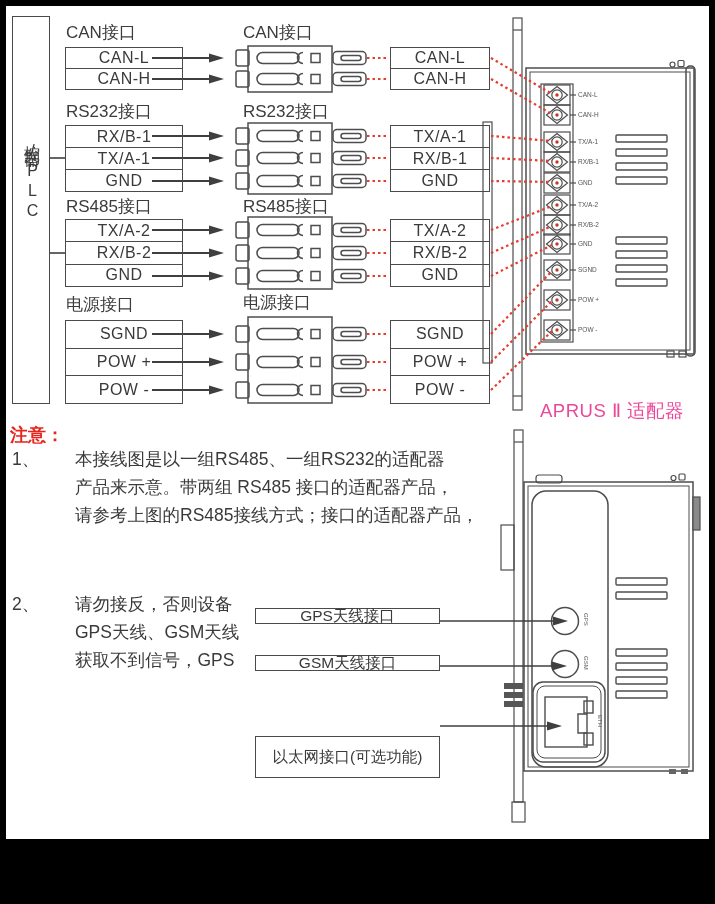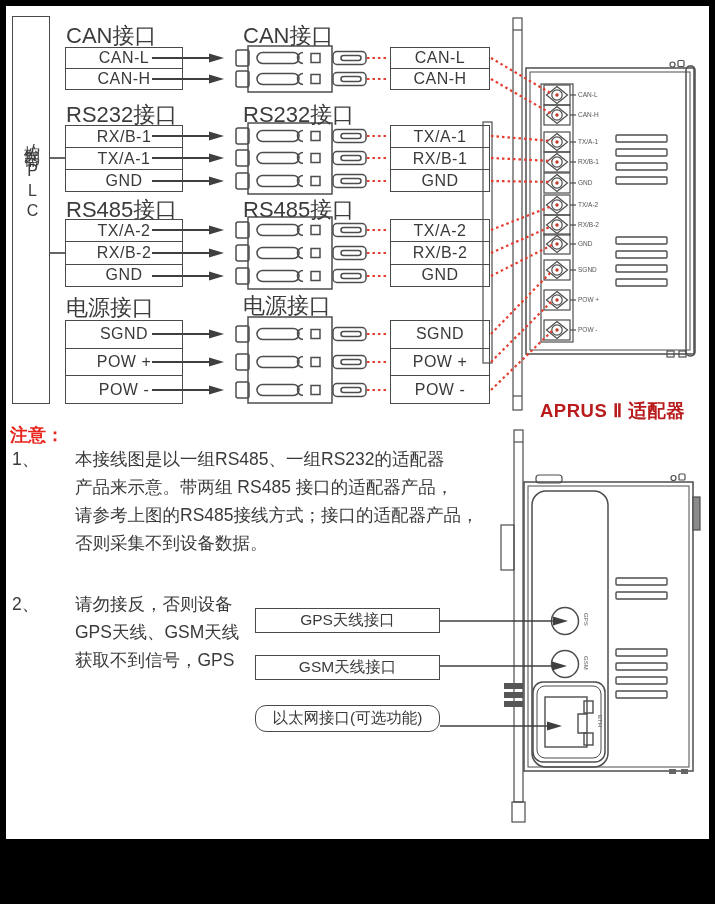--- a/index.html
+++ b/index.html
@@ -5,44 +5,44 @@
   html,body{margin:0;padding:0;background:#000;}
   #screen{position:relative;width:715px;height:904px;background:#fff;overflow:hidden;
           font-family:"Liberation Sans",sans-serif;color:#3a3a3a;}
   .frame{position:absolute;background:#000;}
   #frame-top{left:0;top:0;width:715px;height:6px;}
   #frame-left{left:0;top:0;width:6px;height:904px;}
   #frame-right{left:709px;top:0;width:6px;height:904px;}
   #frame-bottom{left:0;top:839px;width:715px;height:65px;}
   svg{position:absolute;left:0;top:0;}
   
-  .glabel{position:absolute;font-size:22px;font-weight:500;color:#3c3c3c;white-space:nowrap;}
+  .glabel{position:absolute;font-size:17px;font-weight:500;color:#3c3c3c;white-space:nowrap;}
   
   .box{position:absolute;border:1.7px solid #4a4a4a;display:flex;flex-direction:column;box-sizing:border-box;background:transparent;}
   .box .row{flex:1;display:flex;align-items:center;justify-content:center;font-size:16px;letter-spacing:.5px;color:#3a3a3a;}
   .box .row + .row{border-top:1.7px solid #4a4a4a;}
   
   #plc-box{position:absolute;left:12px;top:16px;width:38px;height:388px;border:1.7px solid #4a4a4a;box-sizing:border-box;}
   #plc-label{position:absolute;left:21px;top:133px;writing-mode:vertical-rl;text-orientation:upright;
              font-size:16px;letter-spacing:3px;color:#3a3a3a;}
   
   .tlabel{position:absolute;left:578px;font-size:6.5px;color:#555;letter-spacing:0;white-space:nowrap;}
   
   .plabel{position:absolute;font-size:6px;color:#555;transform:rotate(90deg);transform-origin:0 0;white-space:nowrap;}
   
-  #adapter-name{position:absolute;left:540px;top:398px;font-size:18.5px;color:#b91c1c;letter-spacing:.5px;white-space:nowrap;font-weight:bold;}
+  #adapter-name{position:absolute;left:540px;top:398px;font-size:18.5px;color:#ec4899;letter-spacing:.5px;white-space:nowrap;}
   
   #note-heading{position:absolute;left:10px;top:423px;font-size:18px;font-weight:bold;color:#e8251d;}
   .note{position:absolute;display:flex;font-size:17.5px;color:#3a3a3a;line-height:28px;}
   .note .num{width:27px;flex:none;}
   .note .lines div{white-space:nowrap;margin-left:36px;}
   #note1{left:12px;top:445px;}
   #note2{left:12px;top:590px;}
   
-  .blabel{position:absolute;left:255px;width:185px;height:25px;border:1.7px solid #4a4a4a;box-sizing:border-box;
+  .blabel{position:absolute;left:255px;width:185px;height:16px;border:1.7px solid #4a4a4a;box-sizing:border-box;
           display:flex;align-items:center;justify-content:center;font-size:15.5px;color:#3a3a3a;white-space:nowrap;}
 </style>
 </head>
 <body>
 
 <div id="screen">
 
   <svg width="715" height="904" viewBox="0 0 715 904">
     <defs>
 
@@ -361,35 +361,34 @@
 
   <div id="adapter-name">APRUS Ⅱ 适配器</div>
 
   <div id="note-heading">注意：</div>
   <div id="note1" class="note">
     <div class="num">1、</div>
     <div class="lines">
       <div>本接线图是以一组RS485、一组RS232的适配器</div>
       <div>产品来示意。带两组 RS485 接口的适配器产品，</div>
       <div>请参考上图的RS485接线方式；接口的适配器产品，</div>
-      <div>否则采集不到设备数据。</div>
     </div>
   </div>
   <div id="note2" class="note">
     <div class="num">2、</div>
     <div class="lines">
       <div>请勿接反，否则设备</div>
       <div>GPS天线、GSM天线</div>
       <div>获取不到信号，GPS</div>
     </div>
   </div>
 
   <div class="blabel" style="top:608px;">GPS天线接口</div>
   <div class="blabel" style="top:655px;">GSM天线接口</div>
-  <div class="blabel" style="top:705px;height:27px;border-radius:11px;">以太网接口(可选功能)</div>
+  <div class="blabel" style="top:736px;height:42px;">以太网接口(可选功能)</div>
 
   <span class="plabel" style="left:589px;top:613px;">GPS</span>
   <span class="plabel" style="left:589px;top:656px;">GSM</span>
   <span class="plabel" style="left:603px;top:715px;">ETH</span>
 
   <div class="frame" id="frame-top"></div>
   <div class="frame" id="frame-left"></div>
   <div class="frame" id="frame-right"></div>
   <div class="frame" id="frame-bottom"></div>
 </div>

